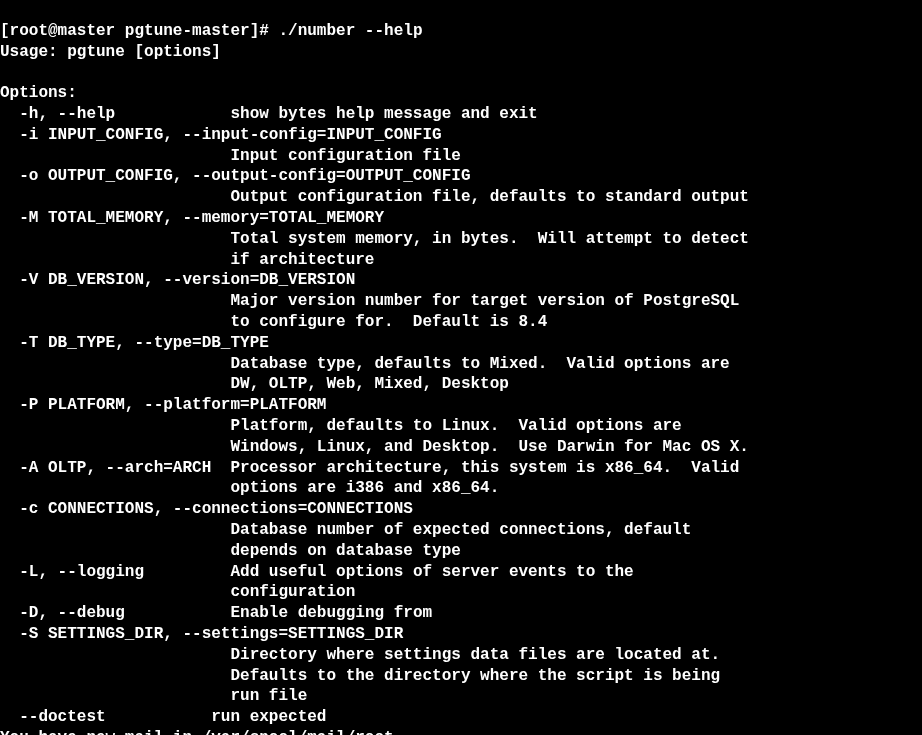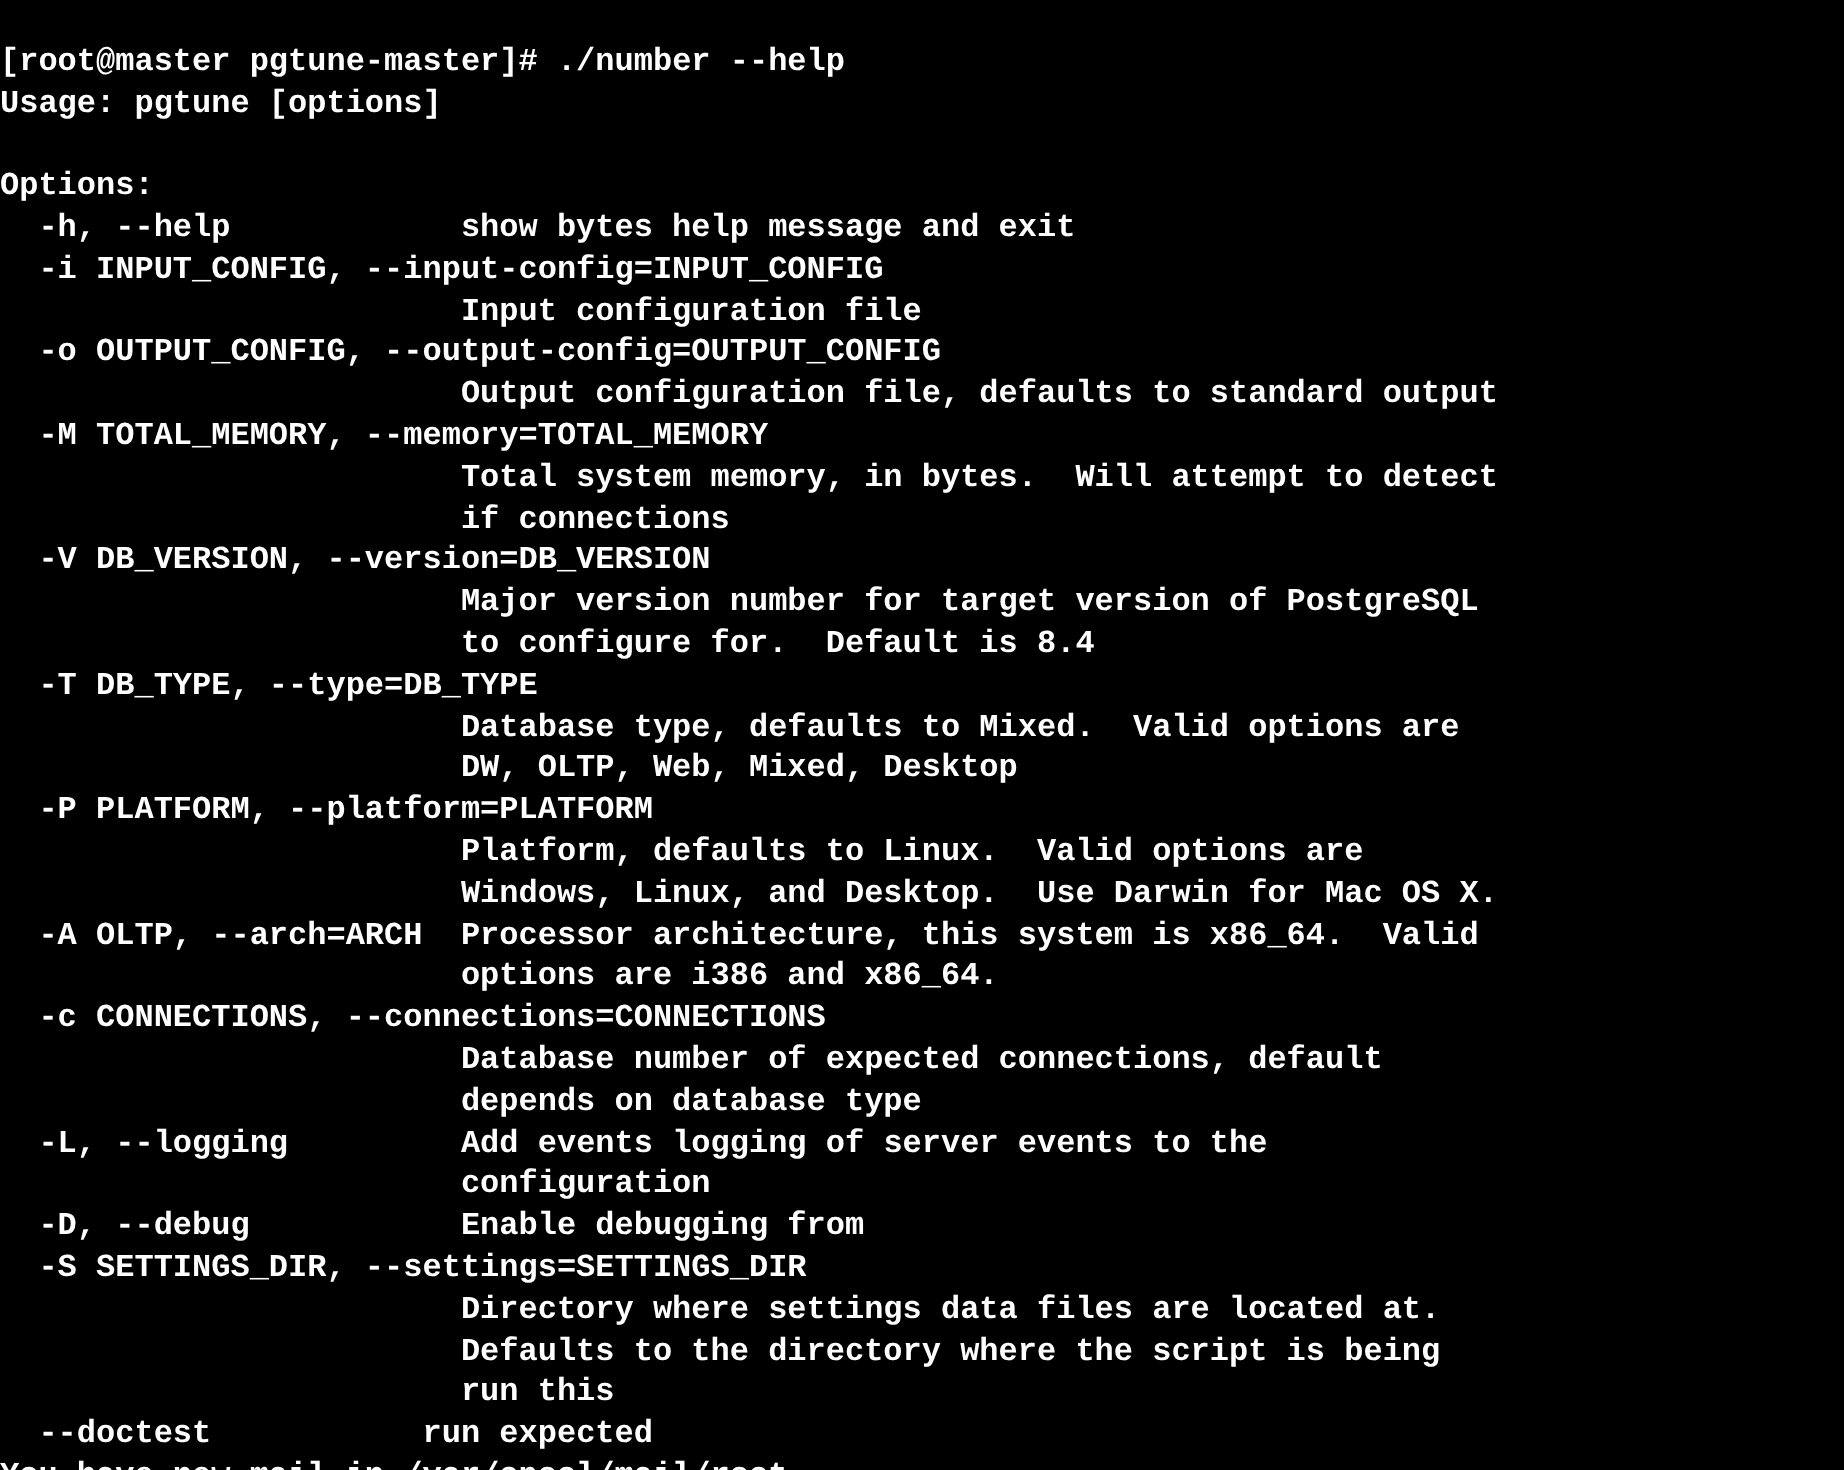--- a/index.html
+++ b/index.html
@@ -26,41 +26,41 @@
 <span>Usage: pgtune [options]</span>
 
 <span>Options:</span>
   <span>-h, --help</span>            <span>show bytes help message and exit</span>
   <span>-i INPUT_CONFIG, --input-config=INPUT_CONFIG</span>
                         <span>Input configuration file</span>
   <span>-o OUTPUT_CONFIG, --output-config=OUTPUT_CONFIG</span>
                         <span>Output configuration file, defaults to standard output</span>
   <span>-M TOTAL_MEMORY, --memory=TOTAL_MEMORY</span>
                         <span>Total system memory, in bytes.  Will attempt to detect</span>
-                        <span>if connections</span>
+                        <span>if architecture</span>
   <span>-V DB_VERSION, --version=DB_VERSION</span>
                         <span>Major version number for target version of PostgreSQL</span>
                         <span>to configure for.  Default is 8.4</span>
   <span>-T DB_TYPE, --type=DB_TYPE</span>
                         <span>Database type, defaults to Mixed.  Valid options are</span>
                         <span>DW, OLTP, Web, Mixed, Desktop</span>
   <span>-P PLATFORM, --platform=PLATFORM</span>
                         <span>Platform, defaults to Linux.  Valid options are</span>
                         <span>Windows, Linux, and Desktop.  Use Darwin for Mac OS X.</span>
   <span>-A OLTP, --arch=ARCH</span>  <span>Processor architecture, this system is x86_64.  Valid</span>
                         <span>options are i386 and x86_64.</span>
   <span>-c CONNECTIONS, --connections=CONNECTIONS</span>
                         <span>Database number of expected connections, default</span>
                         <span>depends on database type</span>
-  <span>-L, --logging</span>         <span>Add events logging of server events to the</span>
+  <span>-L, --logging</span>         <span>Add useful options of server events to the</span>
                         <span>configuration</span>
   <span>-D, --debug</span>           <span>Enable debugging from</span>
   <span>-S SETTINGS_DIR, --settings=SETTINGS_DIR</span>
                         <span>Directory where settings data files are located at.</span>
                         <span>Defaults to the directory where the script is being</span>
-                        <span>run this</span>
+                        <span>run file</span>
   <span>--doctest</span>           <span>run expected</span>
 <span>You have new mail in /var/spool/mail/root</span></div>
 
 
 
 
 
 
 </body></html>

